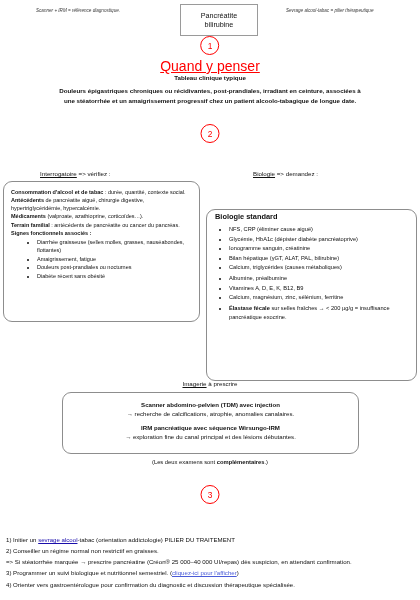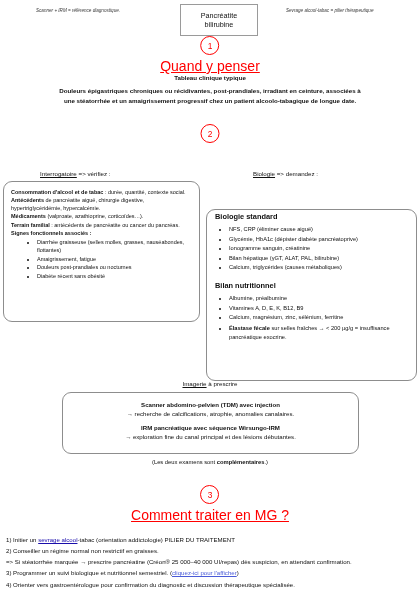--- a/index.html
+++ b/index.html
@@ -294,21 +294,20 @@
 <div class="rbox" id="box-bio">
   <div class="b-head">Biologie standard</div>
   <ul class="b-list wide">
     <li>NFS, CRP (éliminer cause aiguë)</li>
     <li>Glycémie, HbA1c (dépister diabète pancréatoprive)</li>
     <li>Ionogramme sanguin, créatinine</li>
     <li>Bilan hépatique (γGT, ALAT, PAL, bilirubine)</li>
     <li>Calcium, triglycérides (causes métaboliques)</li>
   </ul>
 
-  <div class="b-head spaced">Bilan nutritionnel</div>
   <ul class="b-list wide">
     <li>Albumine, préalbumine</li>
     <li>Vitamines A, D, E, K, B12, B9</li>
     <li>Calcium, magnésium, zinc, sélénium, ferritine</li>
   </ul>
 
   <ul class="b-list wide">
     <li>
       <b>Élastase fécale</b><span> sur selles fraîches → &lt; 200 µg/g = insuffisance pancréatique exocrine.</span>
     </li>
@@ -330,21 +329,20 @@
     <div class="img-sub">→ exploration fine du canal principal et des lésions débutantes.</div>
   </div>
 </div>
 
 <div class="complem">
   <span>(Les deux examens sont </span><b>complémentaires</b><span>.)</span>
 </div>
 
 <div class="step" id="step3">
   <div class="step-circle">3</div>
-  <div class="step-title">Comment traiter en MG ?</div>
 </div>
 
 <div class="treat">
   <div class="treat-line">
     <span>1) Initier un </span><a class="lnk-u" href="#">sevrage alcool</a><span>-tabac (orientation addictologie) PILIER DU TRAITEMENT</span>
   </div>
   <div class="treat-line">2) Conseiller un régime normal non restrictif en graisses.</div>
   <div class="treat-line">=&gt; Si stéatorrhée marquée → prescrire pancréatine (Créon® 25 000–40 000 UI/repas) dès suspicion, en attendant confirmation.</div>
   <div class="treat-line">
     <span>3) Programmer un suivi biologique et nutritionnel semestriel. (</span><a class="lnk-b" href="#">cliquez-ici pour l'afficher</a><span>)</span>

